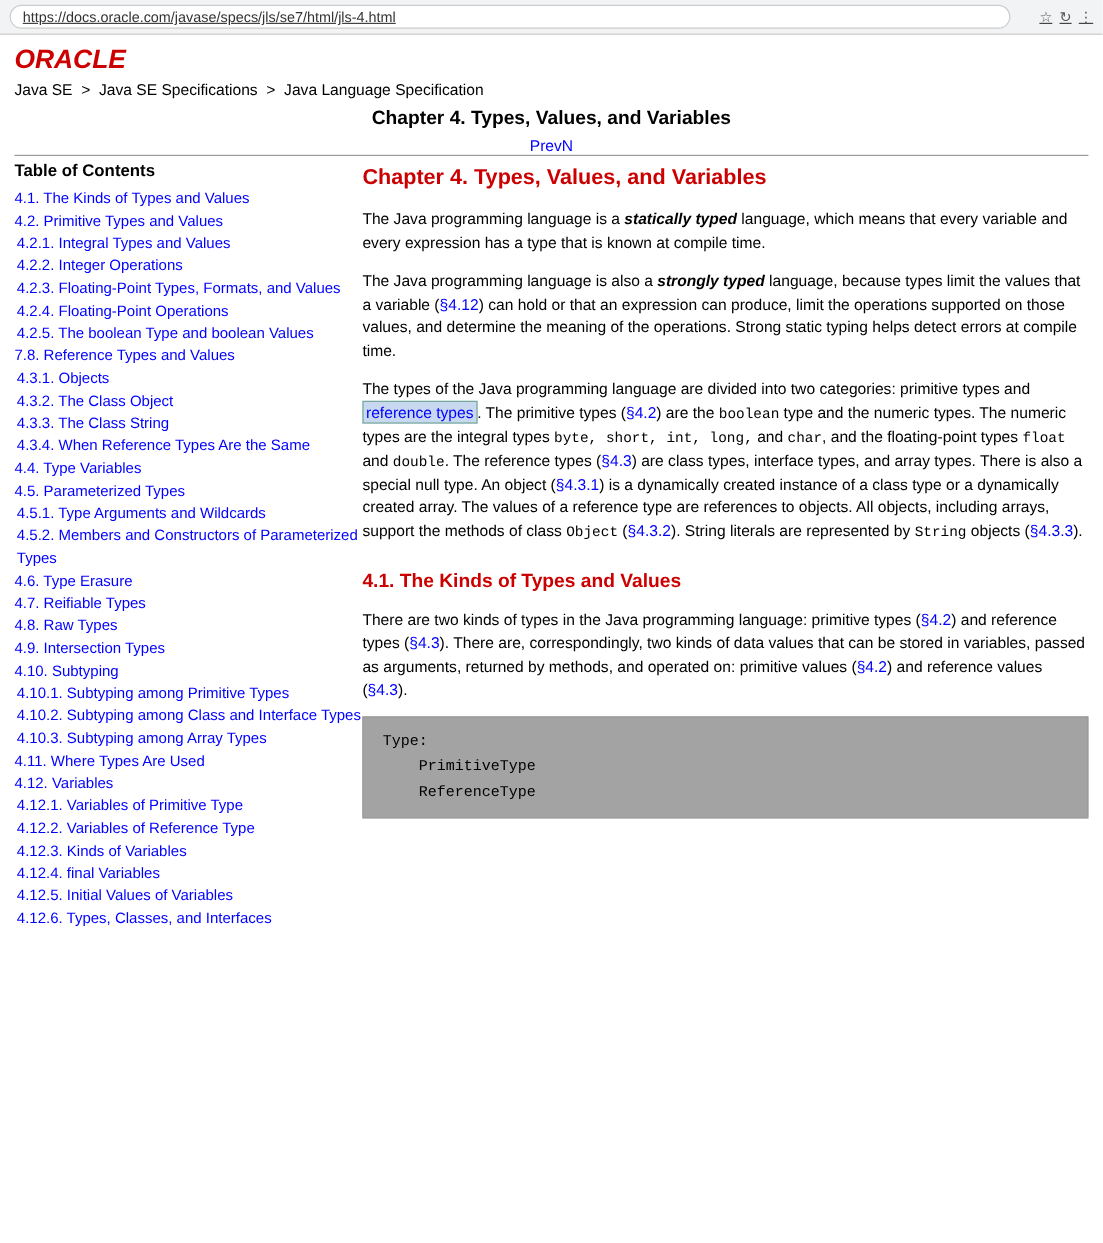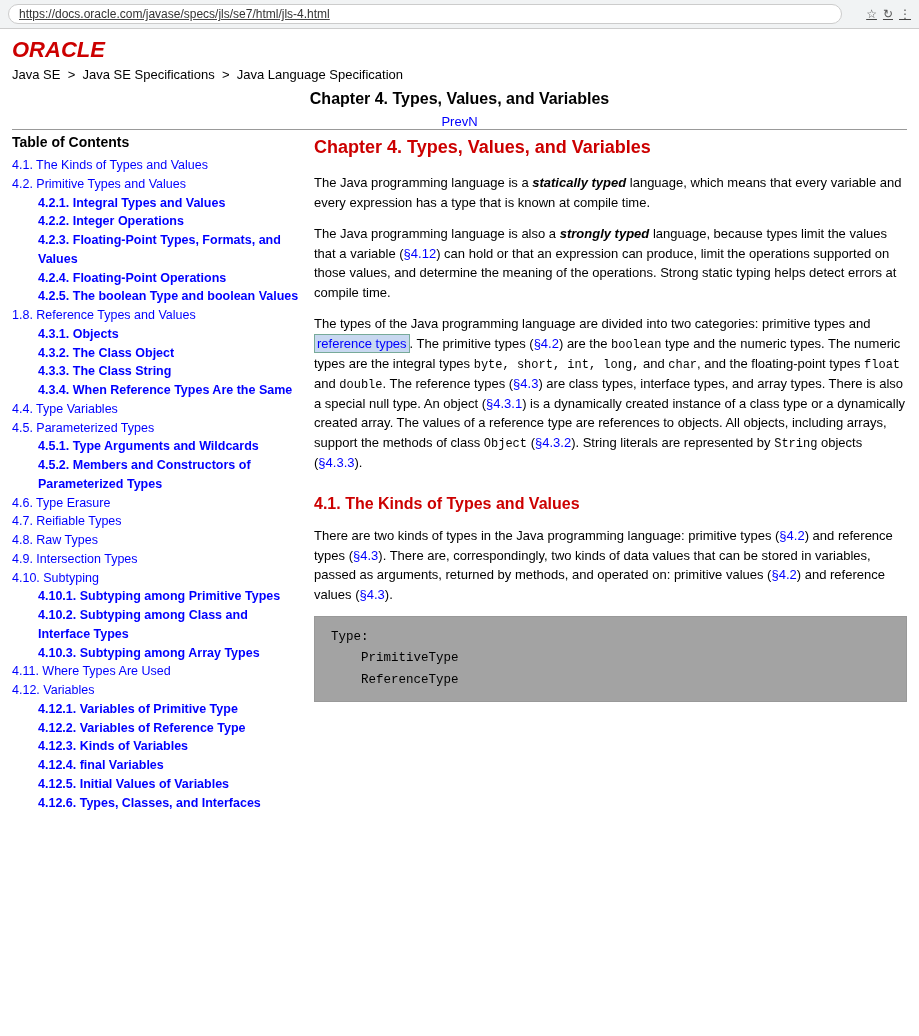--- a/index.html
+++ b/index.html
@@ -61,40 +61,39 @@
       display: flex;
       justify-content: center;
       margin-bottom: 4px;
       padding-bottom: 0;
       border-bottom: 1px solid #999;
     }
     #nav-bar a { color: #00f; font-size: 13px; text-decoration: none; }
 
     #content-area {
       display: flex;
-      gap: 12px;
     }
 
     #toc {
       width: 290px;
       min-width: 290px;
       font-size: 12.5px;
     }
     #toc h2 {
       font-size: 14px;
       font-weight: bold;
       margin-bottom: 6px;
     }
     #toc a {
       color: #00f;
       text-decoration: none;
       display: block;
       line-height: 1.5;
     }
-    .toc-sub1 { margin-left: 26px; font-weight: bold; }
+    .toc-sub1 { margin-left: 2px; }
 
     #main-content {
       flex: 1;
       font-size: 13px;
       line-height: 1.5;
     }
 
     .chapter-title {
       color: #c00;
       font-size: 18px;
@@ -182,21 +181,21 @@
       <h2>Table of Contents</h2>
       <div id="toc-links">
 
       <a href="#4.1">4.1. The Kinds of Types and Values</a>
           <a href="#4.2">4.2. Primitive Types and Values</a>
           <a href="#4.2.1" class="toc-sub1">4.2.1. Integral Types and Values</a>
           <a href="#4.2.2" class="toc-sub1">4.2.2. Integer Operations</a>
           <a href="#4.2.3" class="toc-sub1">4.2.3. Floating-Point Types, Formats, and Values</a>
           <a href="#4.2.4" class="toc-sub1">4.2.4. Floating-Point Operations</a>
           <a href="#4.2.5" class="toc-sub1">4.2.5. The boolean Type and boolean Values</a>
-          <a href="#4.3">1.8. Reference Types and Values</a>
+          <a href="#4.3">7.8. Reference Types and Values</a>
           <a href="#4.3.1" class="toc-sub1">4.3.1. Objects</a>
           <a href="#4.3.2" class="toc-sub1">4.3.2. The Class Object</a>
           <a href="#4.3.3" class="toc-sub1">4.3.3. The Class String</a>
           <a href="#4.3.4" class="toc-sub1">4.3.4. When Reference Types Are the Same</a>
           <a href="#4.4">4.4. Type Variables</a>
           <a href="#4.5">4.5. Parameterized Types</a>
           <a href="#4.5.1" class="toc-sub1">4.5.1. Type Arguments and Wildcards</a>
           <a href="#4.5.2" class="toc-sub1">4.5.2. Members and Constructors of Parameterized Types</a>
           <a href="#4.6">4.6. Type Erasure</a>
           <a href="#4.7">4.7. Reifiable Types</a>

